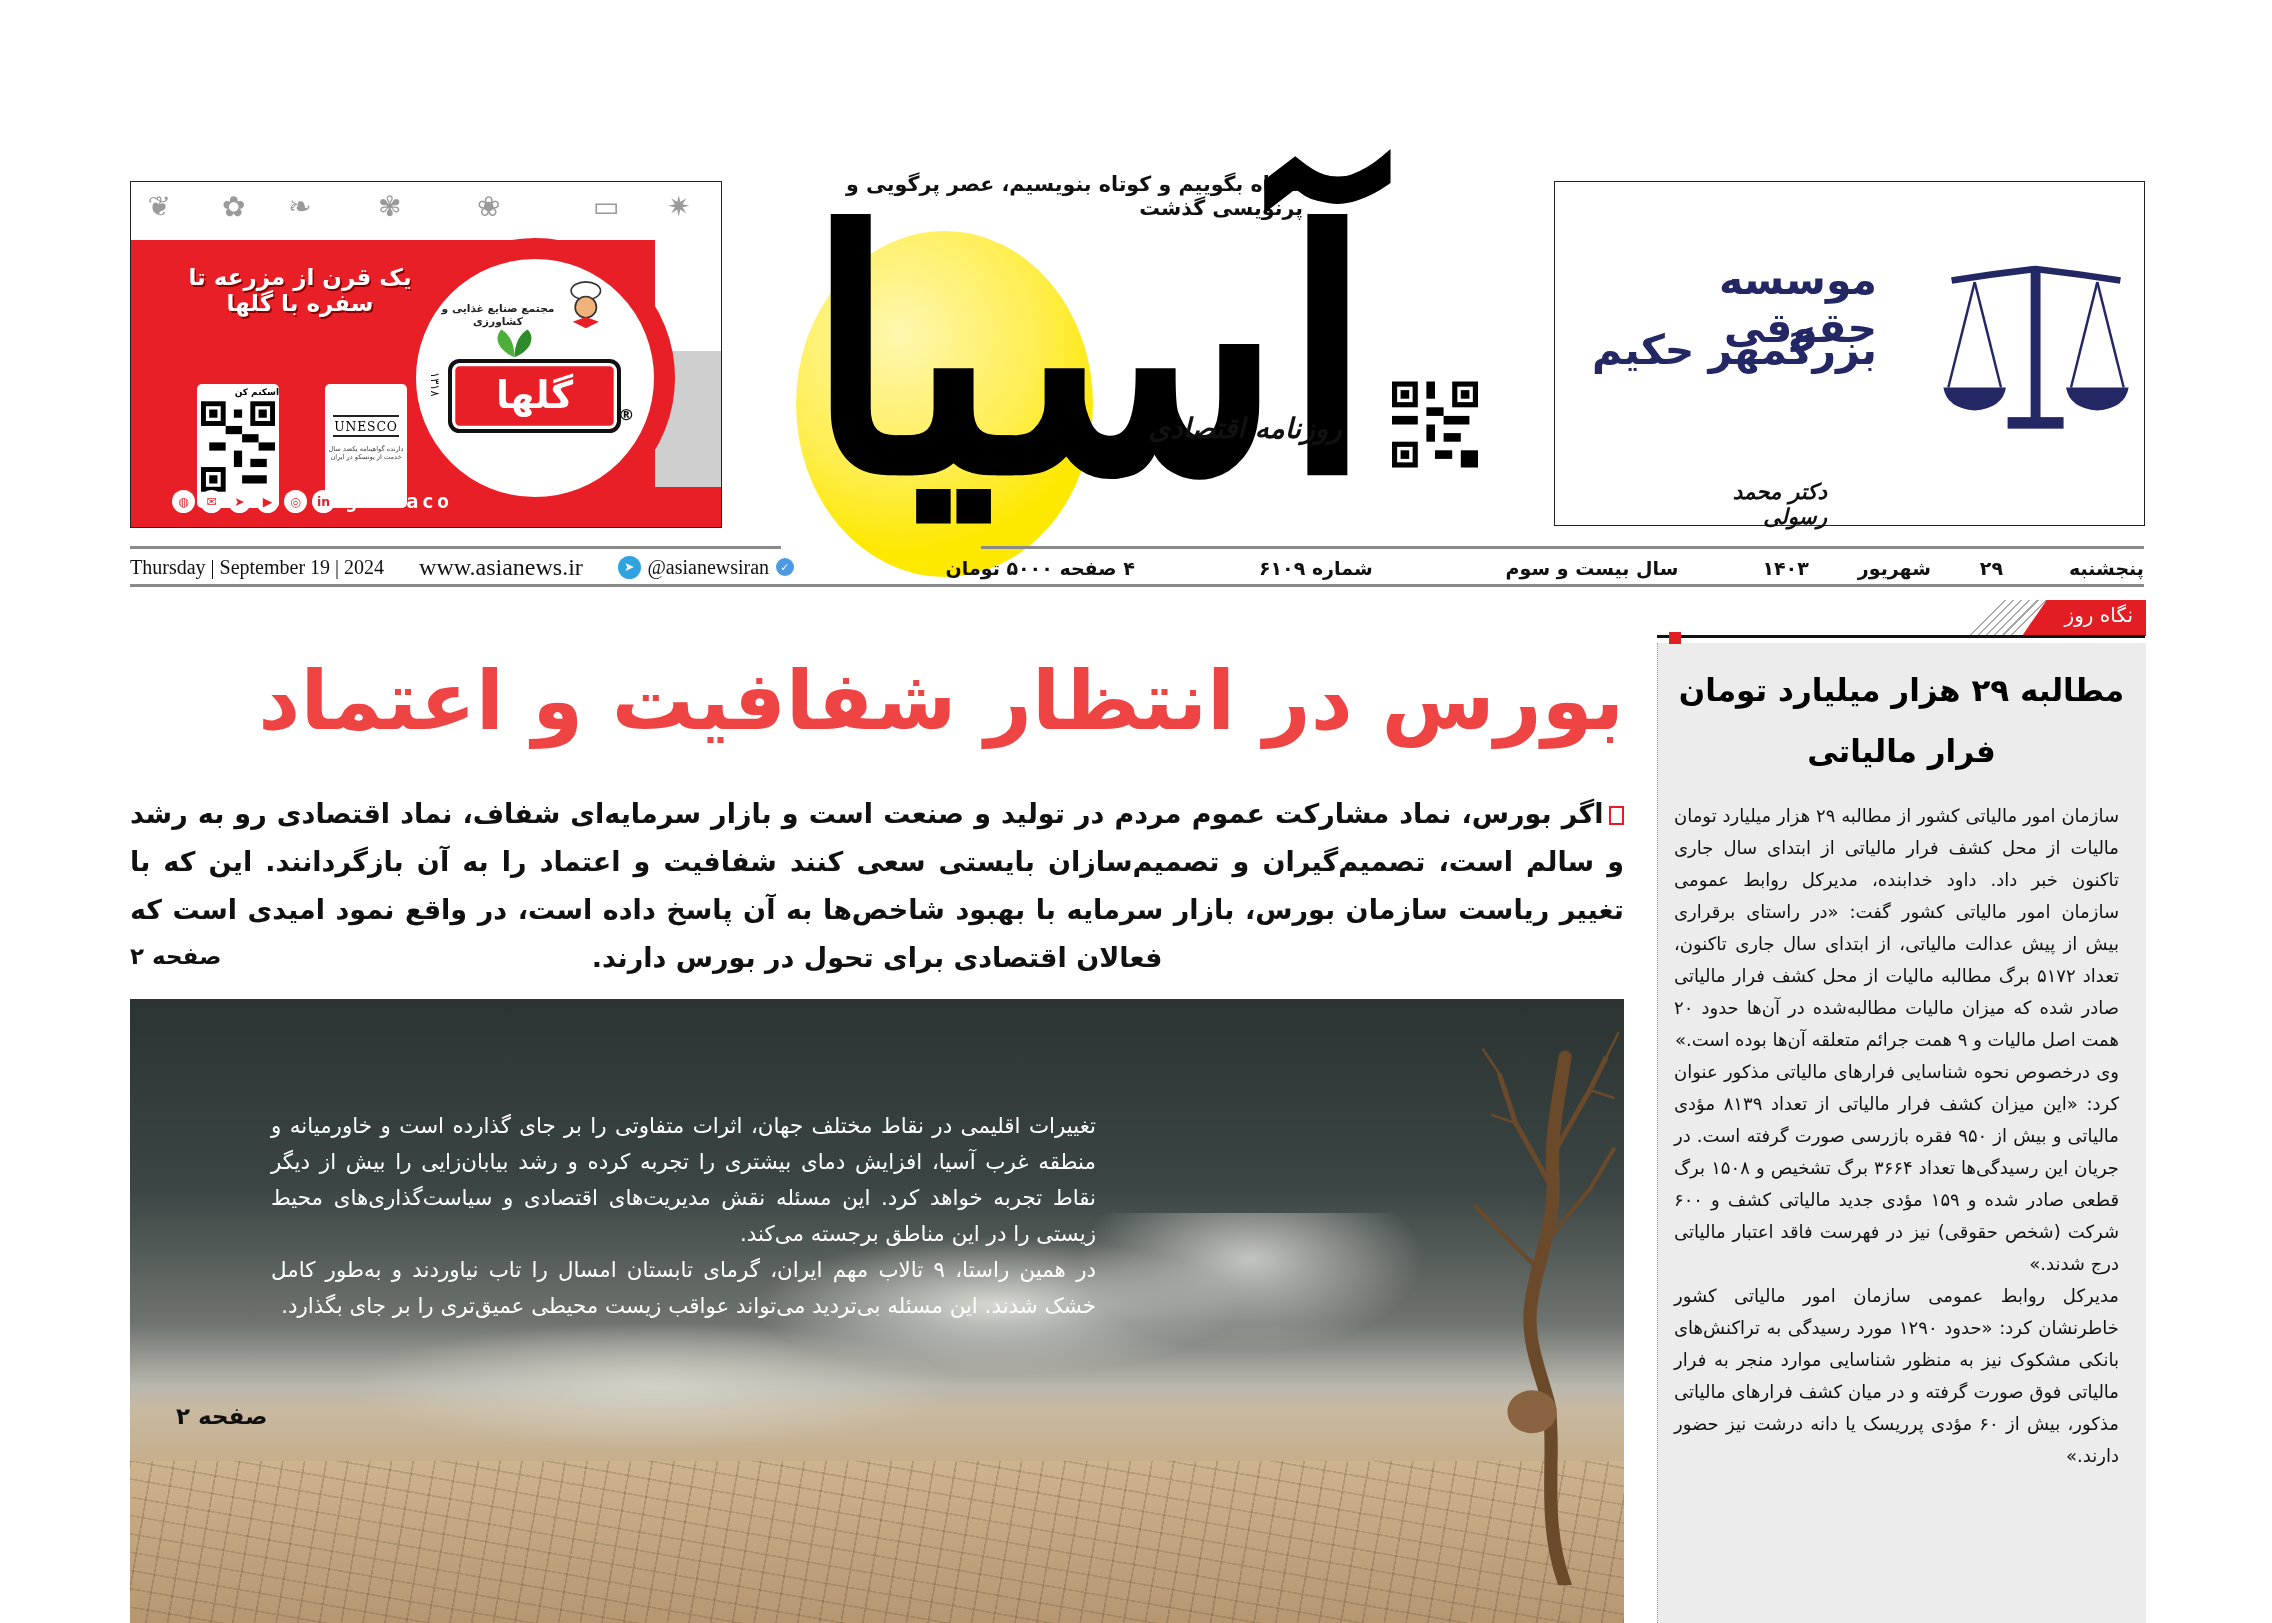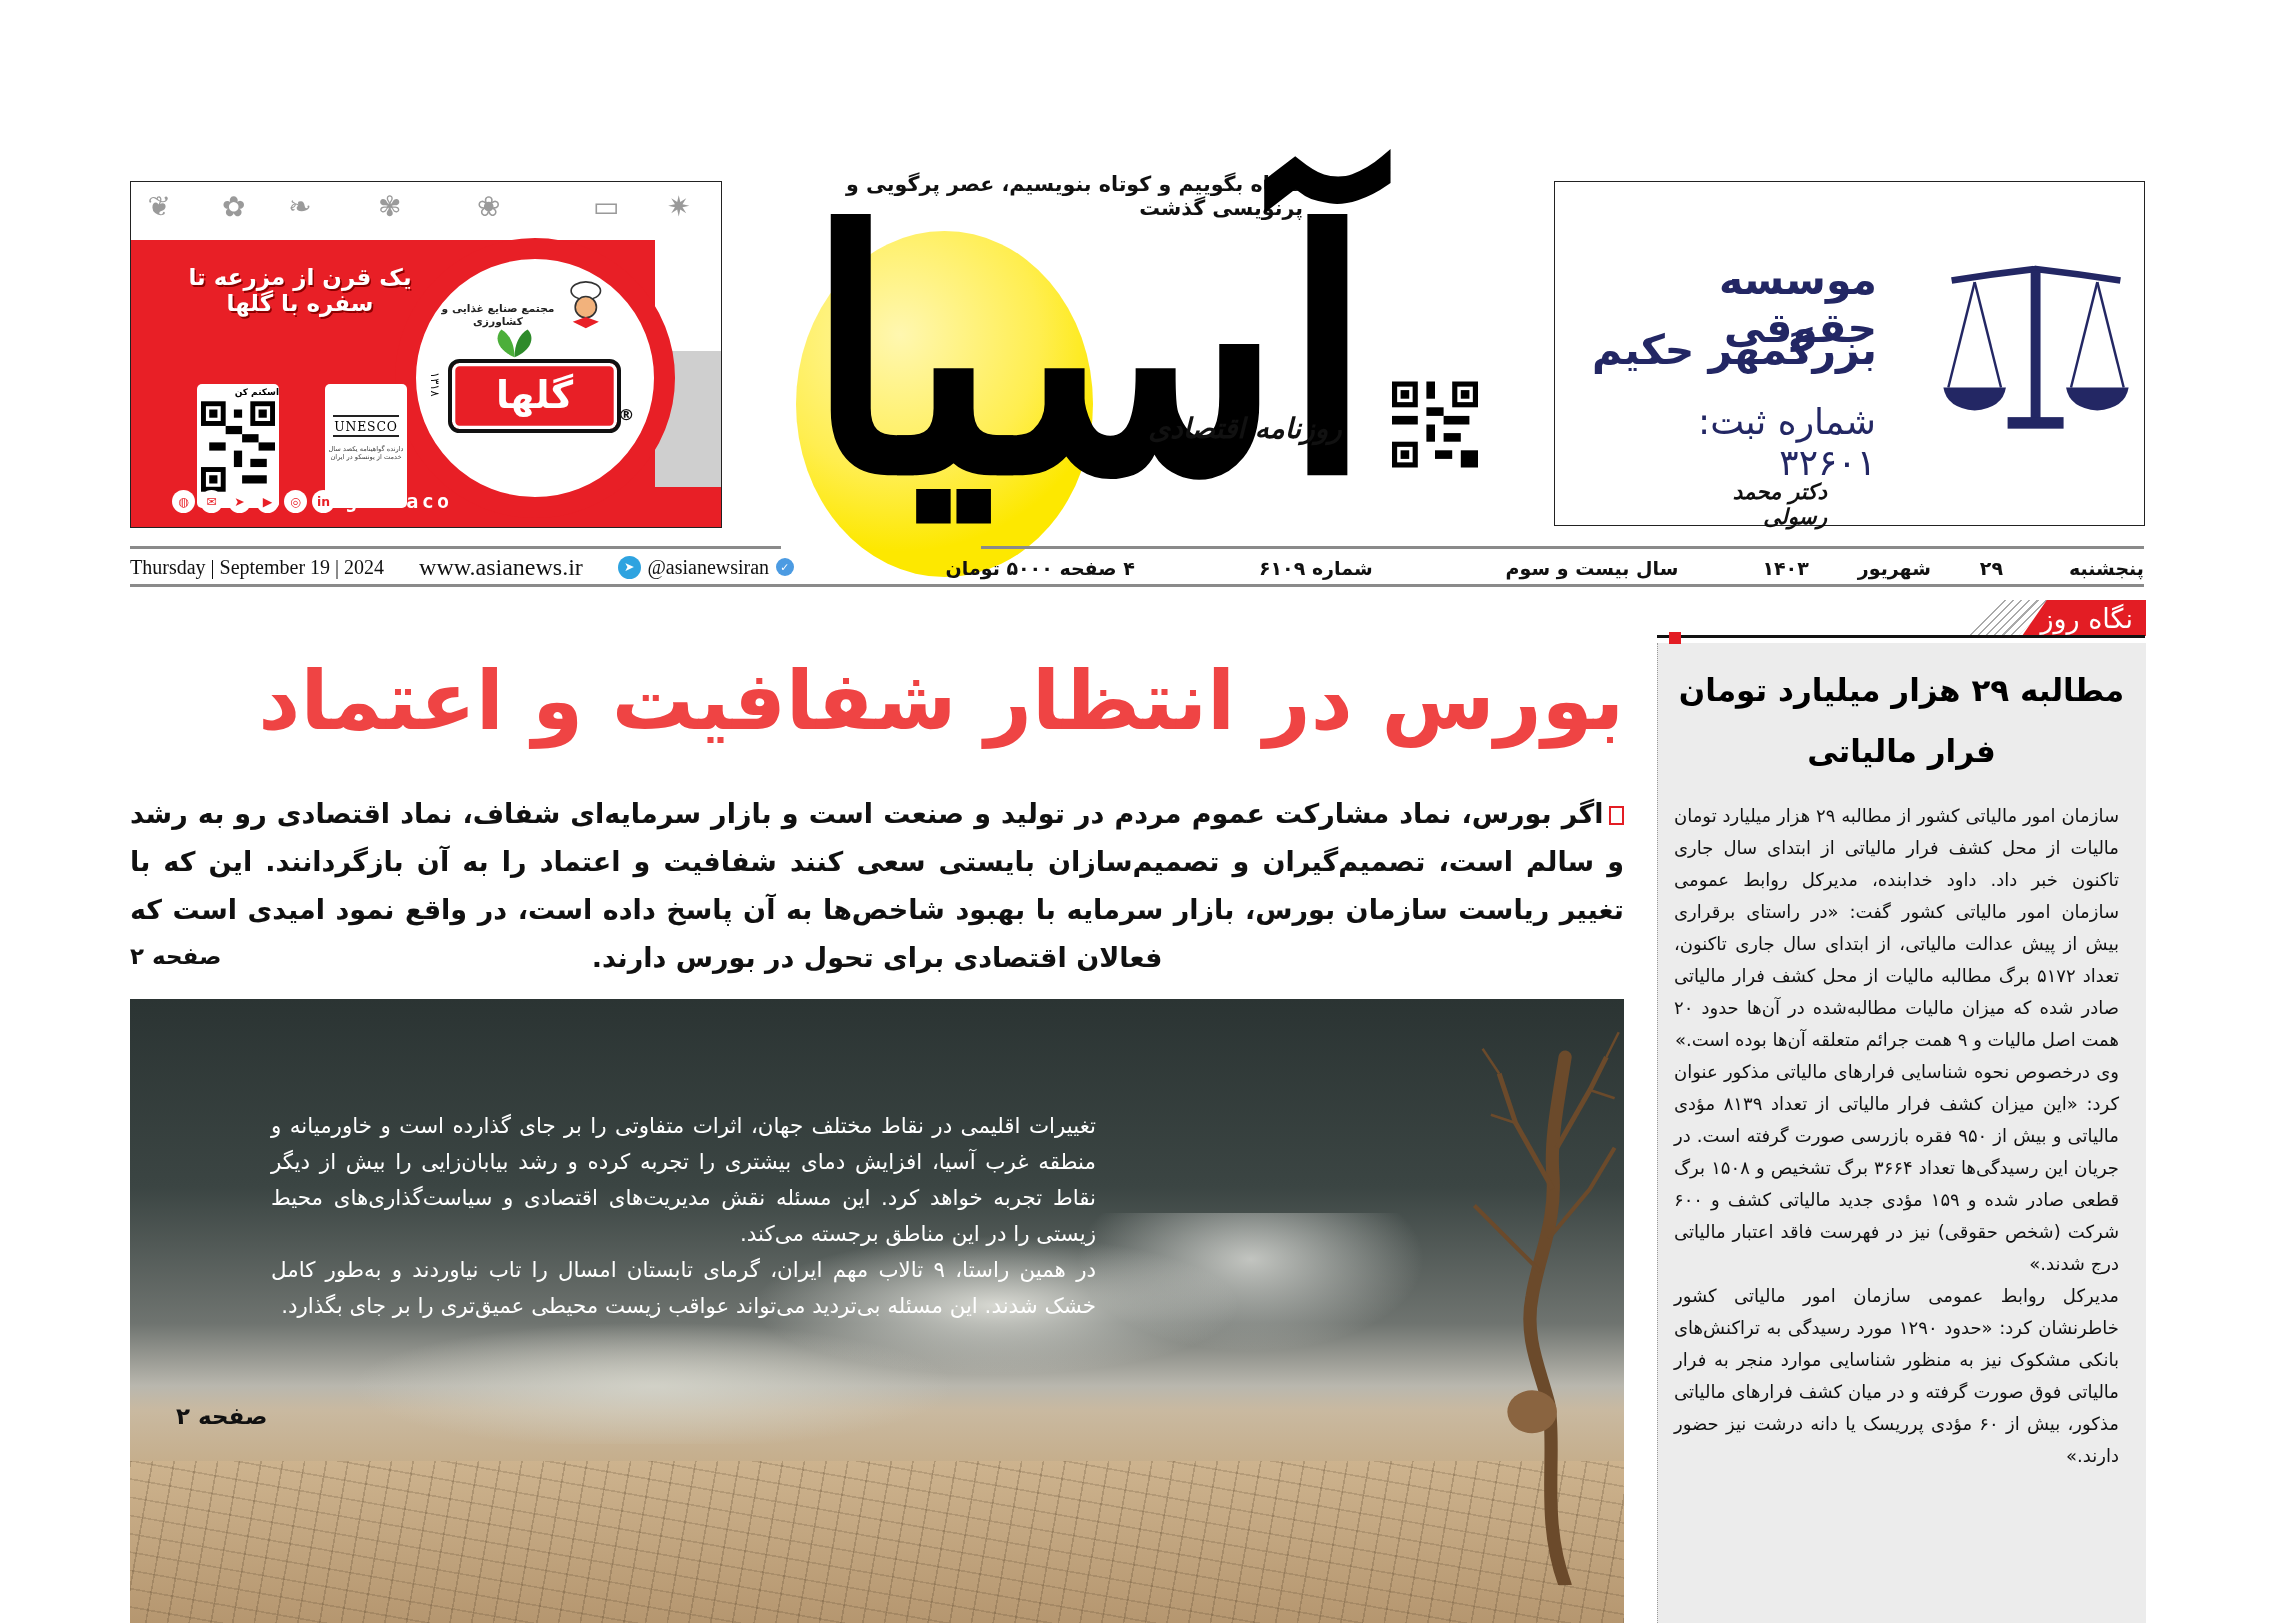--- a/index.html
+++ b/index.html
@@ -81,21 +81,21 @@
   #story-title{position:absolute;right:528px;top:35px;width:907px;text-align:right;color:#fff;font-size:40px;font-weight:bold;direction:rtl;}
   #story-body{position:absolute;right:528px;top:109px;width:825px;color:#fff;font-size:21.4px;line-height:36px;direction:rtl;text-align:justify;}
   #story-body p{margin:0;}
   #story-page{position:absolute;left:46px;top:404px;font-size:23px;font-weight:bold;color:#111;}
 
   
   #sidebar{left:1657px;top:643px;width:488px;height:980px;background:#ececec;border-left:1.6px dotted #999;}
   #side-tag{left:1963px;top:600px;width:183px;height:36px;}
   #side-tag .red{position:absolute;right:0;top:0;width:124px;height:36px;background:#e31d24;clip-path:polygon(20% 0,100% 0,100% 100%,0 100%);}
   #side-tag .hatch{position:absolute;left:0;top:0;width:91px;height:36px;background:repeating-linear-gradient(135deg,#555 0 1.6px,transparent 1.6px 5.8px);opacity:.5;clip-path:polygon(40% 0,100% 0,60% 100%,0 100%);}
-  #side-tag .label{position:absolute;right:13px;top:3.3px;color:#fff;font-size:27px;direction:rtl;}
+  #side-tag .label{position:absolute;right:13px;top:3.3px;color:#fff;font-size:20px;direction:rtl;}
   #side-rule{left:1657px;top:635px;width:488px;height:3.3px;background:#111;}
   #side-square{left:1669px;top:632px;width:11.5px;height:11.5px;background:#e31d24;}
   #side-title{left:1674px;top:660px;width:455px;text-align:center;font-size:31px;font-weight:bold;line-height:61px;direction:rtl;}
   #side-body{left:1674px;top:800px;width:445px;font-size:18px;line-height:32px;direction:rtl;text-align:justify;color:#111;}
   #side-body p{margin:0;}
 </style>
 </head>
 <body>
 
 <div id="ad-golha" class="abs">
@@ -181,21 +181,20 @@
     <rect x="6" y="4" width="3" height="1" fill="#000"></rect>
     <rect x="4" y="5" width="1" height="2" fill="#000"></rect>
     <rect x="6" y="6" width="2" height="1" fill="#000"></rect>
     <rect x="5" y="8" width="2" height="1" fill="#000"></rect>
     <rect x="8" y="8" width="2" height="2" fill="#000"></rect>
 </svg>
 
 <div id="ad-law" class="abs">
   <div class="line1 rtl">موسسه حقوقی</div>
   <div class="line2 rtl">بزرگمهر حکیم</div>
-  <div class="regno rtl">شماره ثبت: ۳۲۶۰۱</div>
   <div class="doctor rtl">دکتر محمد رسولی</div>
   <svg class="scales" viewBox="0 0 225 215">
     <path d="M10 20 Q60 12 112 6 Q164 12 215 20" stroke="#232764" stroke-width="8" fill="none"></path>
     <rect x="106" y="8" width="12" height="180" fill="#232764"></rect>
     <rect x="78" y="186" width="68" height="14" fill="#232764"></rect>
     <line x1="38" y1="22" x2="6" y2="150" stroke="#232764" stroke-width="3"></line>
     <line x1="38" y1="22" x2="70" y2="150" stroke="#232764" stroke-width="3"></line>
     <line x1="187" y1="22" x2="155" y2="150" stroke="#232764" stroke-width="3"></line>
     <line x1="187" y1="22" x2="219" y2="150" stroke="#232764" stroke-width="3"></line>
     <path d="M0 150 L76 150 Q72 175 38 178 Q4 175 0 150Z" fill="#232764"></path>

